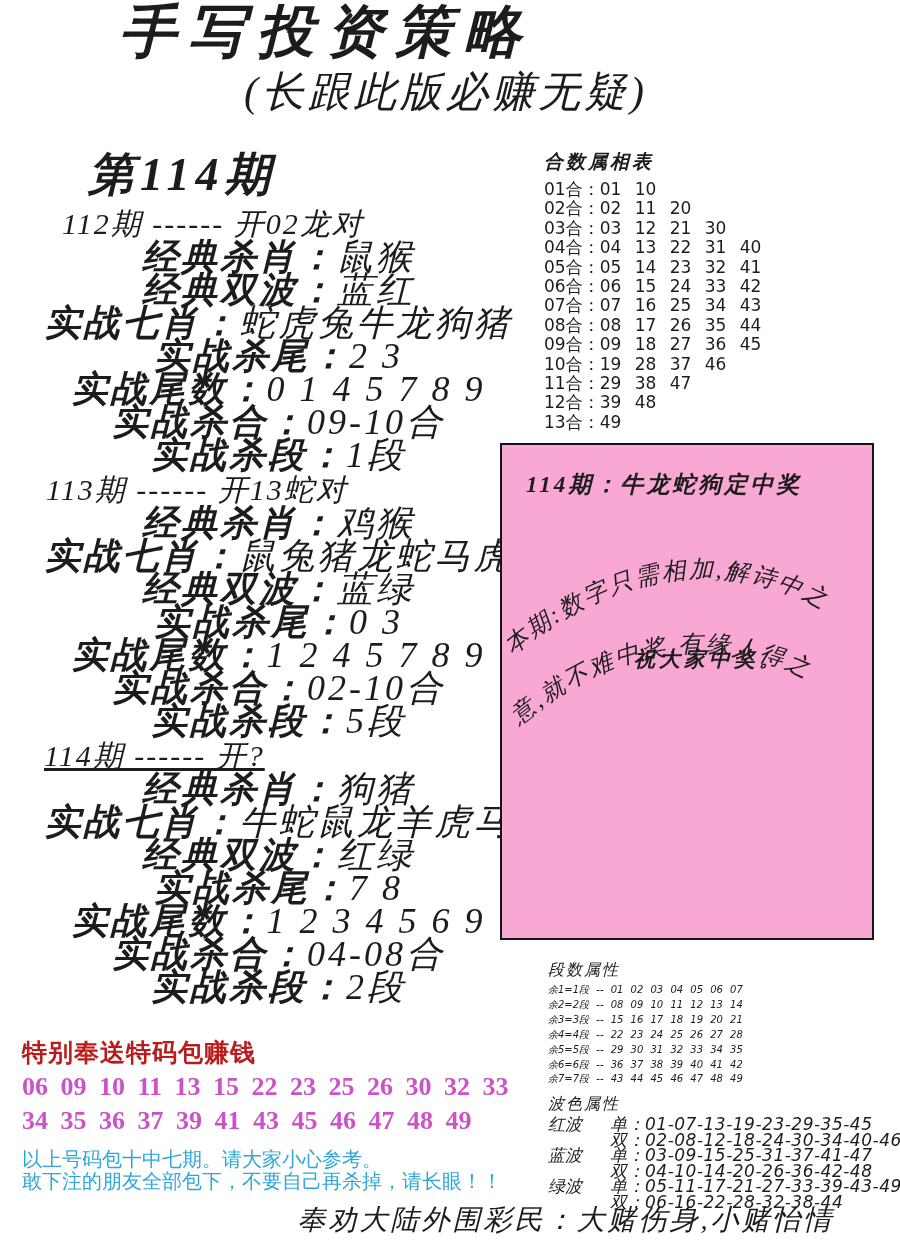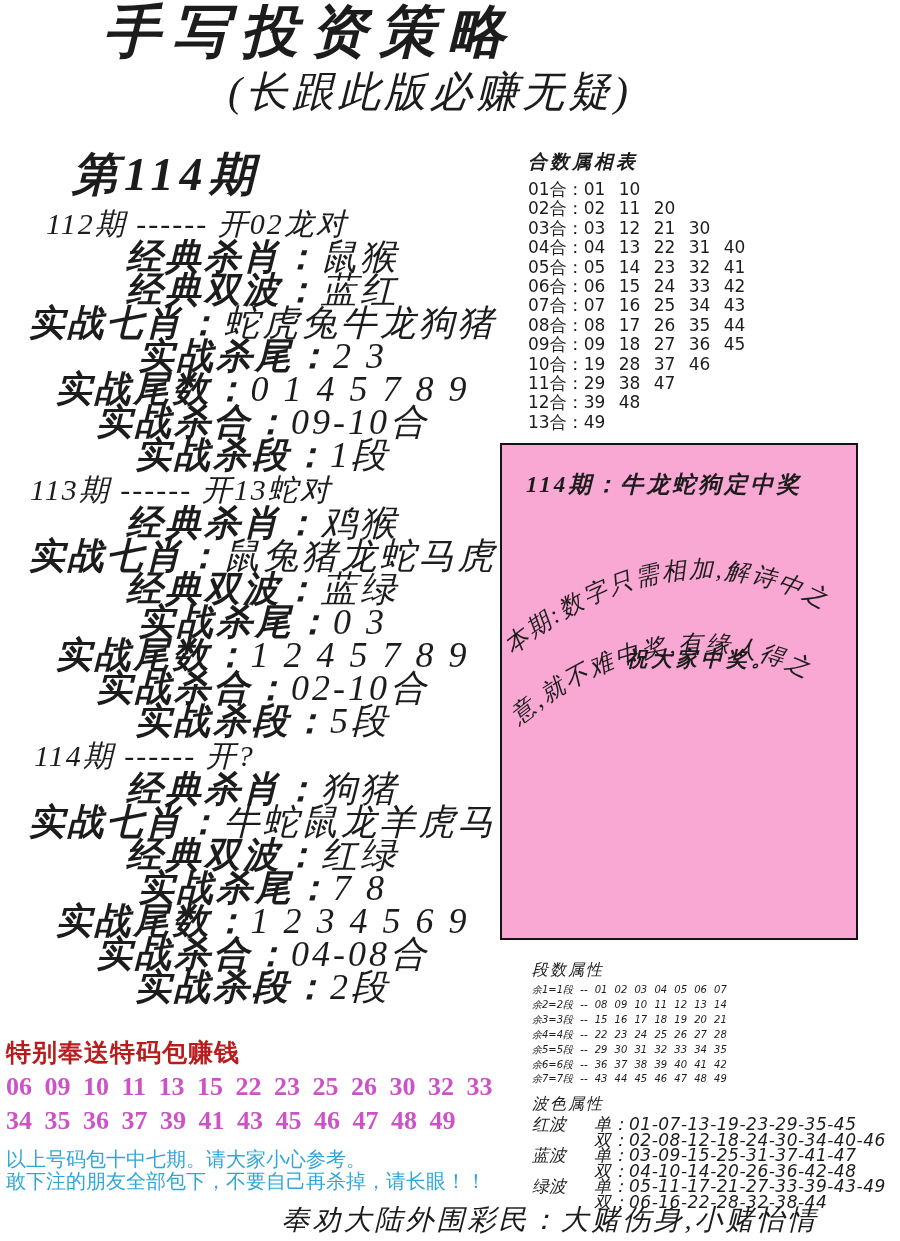--- a/index.html
+++ b/index.html
@@ -1,33 +1,33 @@
 <!DOCTYPE html>
 <html><head>
 <meta charset="utf-8">
 <style>
   html,body{margin:0;padding:0;background:#ffffff;}
   body{width:900px;height:1241px;position:relative;overflow:hidden;
        font-family:"Liberation Serif","DejaVu Serif",serif;color:#1c1c1c;}
-  .abs{position:absolute;}
+  .abs{position:absolute;padding-left:16px;}
 
   
   .main-title{top:0;left:120;width:620px;text-align:center;
     font-size:57px;font-weight:bold;font-style:italic;letter-spacing:12px;line-height:64px;}
   .sub-title{top:66px;left:120px;width:620px;text-align:center;
     font-size:42px;font-style:italic;letter-spacing:4px;line-height:52px;}
 
   
   .left-col{top:146px;left:10px;width:505px;}
   .issue-header{font-size:46px;font-weight:bold;font-style:italic;
     letter-spacing:6px;margin:0 0 2px 62px;line-height:58px;}
   .period-header{font-size:30px;font-style:italic;line-height:35px;letter-spacing:2px;white-space:nowrap;}
   .ph-112{margin-left:36px;}
   .ph-113{margin-left:20px;}
-  .ph-114{margin-left:24px;}
+  .ph-114{margin-left:18px;text-decoration:underline;}
   .pline{font-size:36px;font-style:italic;line-height:33px;text-align:center;white-space:nowrap;}
   .plabel{letter-spacing:3px;font-weight:bold;}
   .pvalue{letter-spacing:3px;}
 
   
   .promo{top:1038px;left:6px;width:516px;}
   .promo-headline{color:#b91c1c;font-size:25px;font-weight:bold;letter-spacing:1px;line-height:30px;}
   .promo-numbers{color:#cd52c8;font-size:26px;font-weight:bold;word-spacing:6px;
     line-height:30px;margin-top:4px;white-space:nowrap;}
   .promo-note{color:#2fa6d9;font-size:20px;line-height:22px;white-space:nowrap;}

